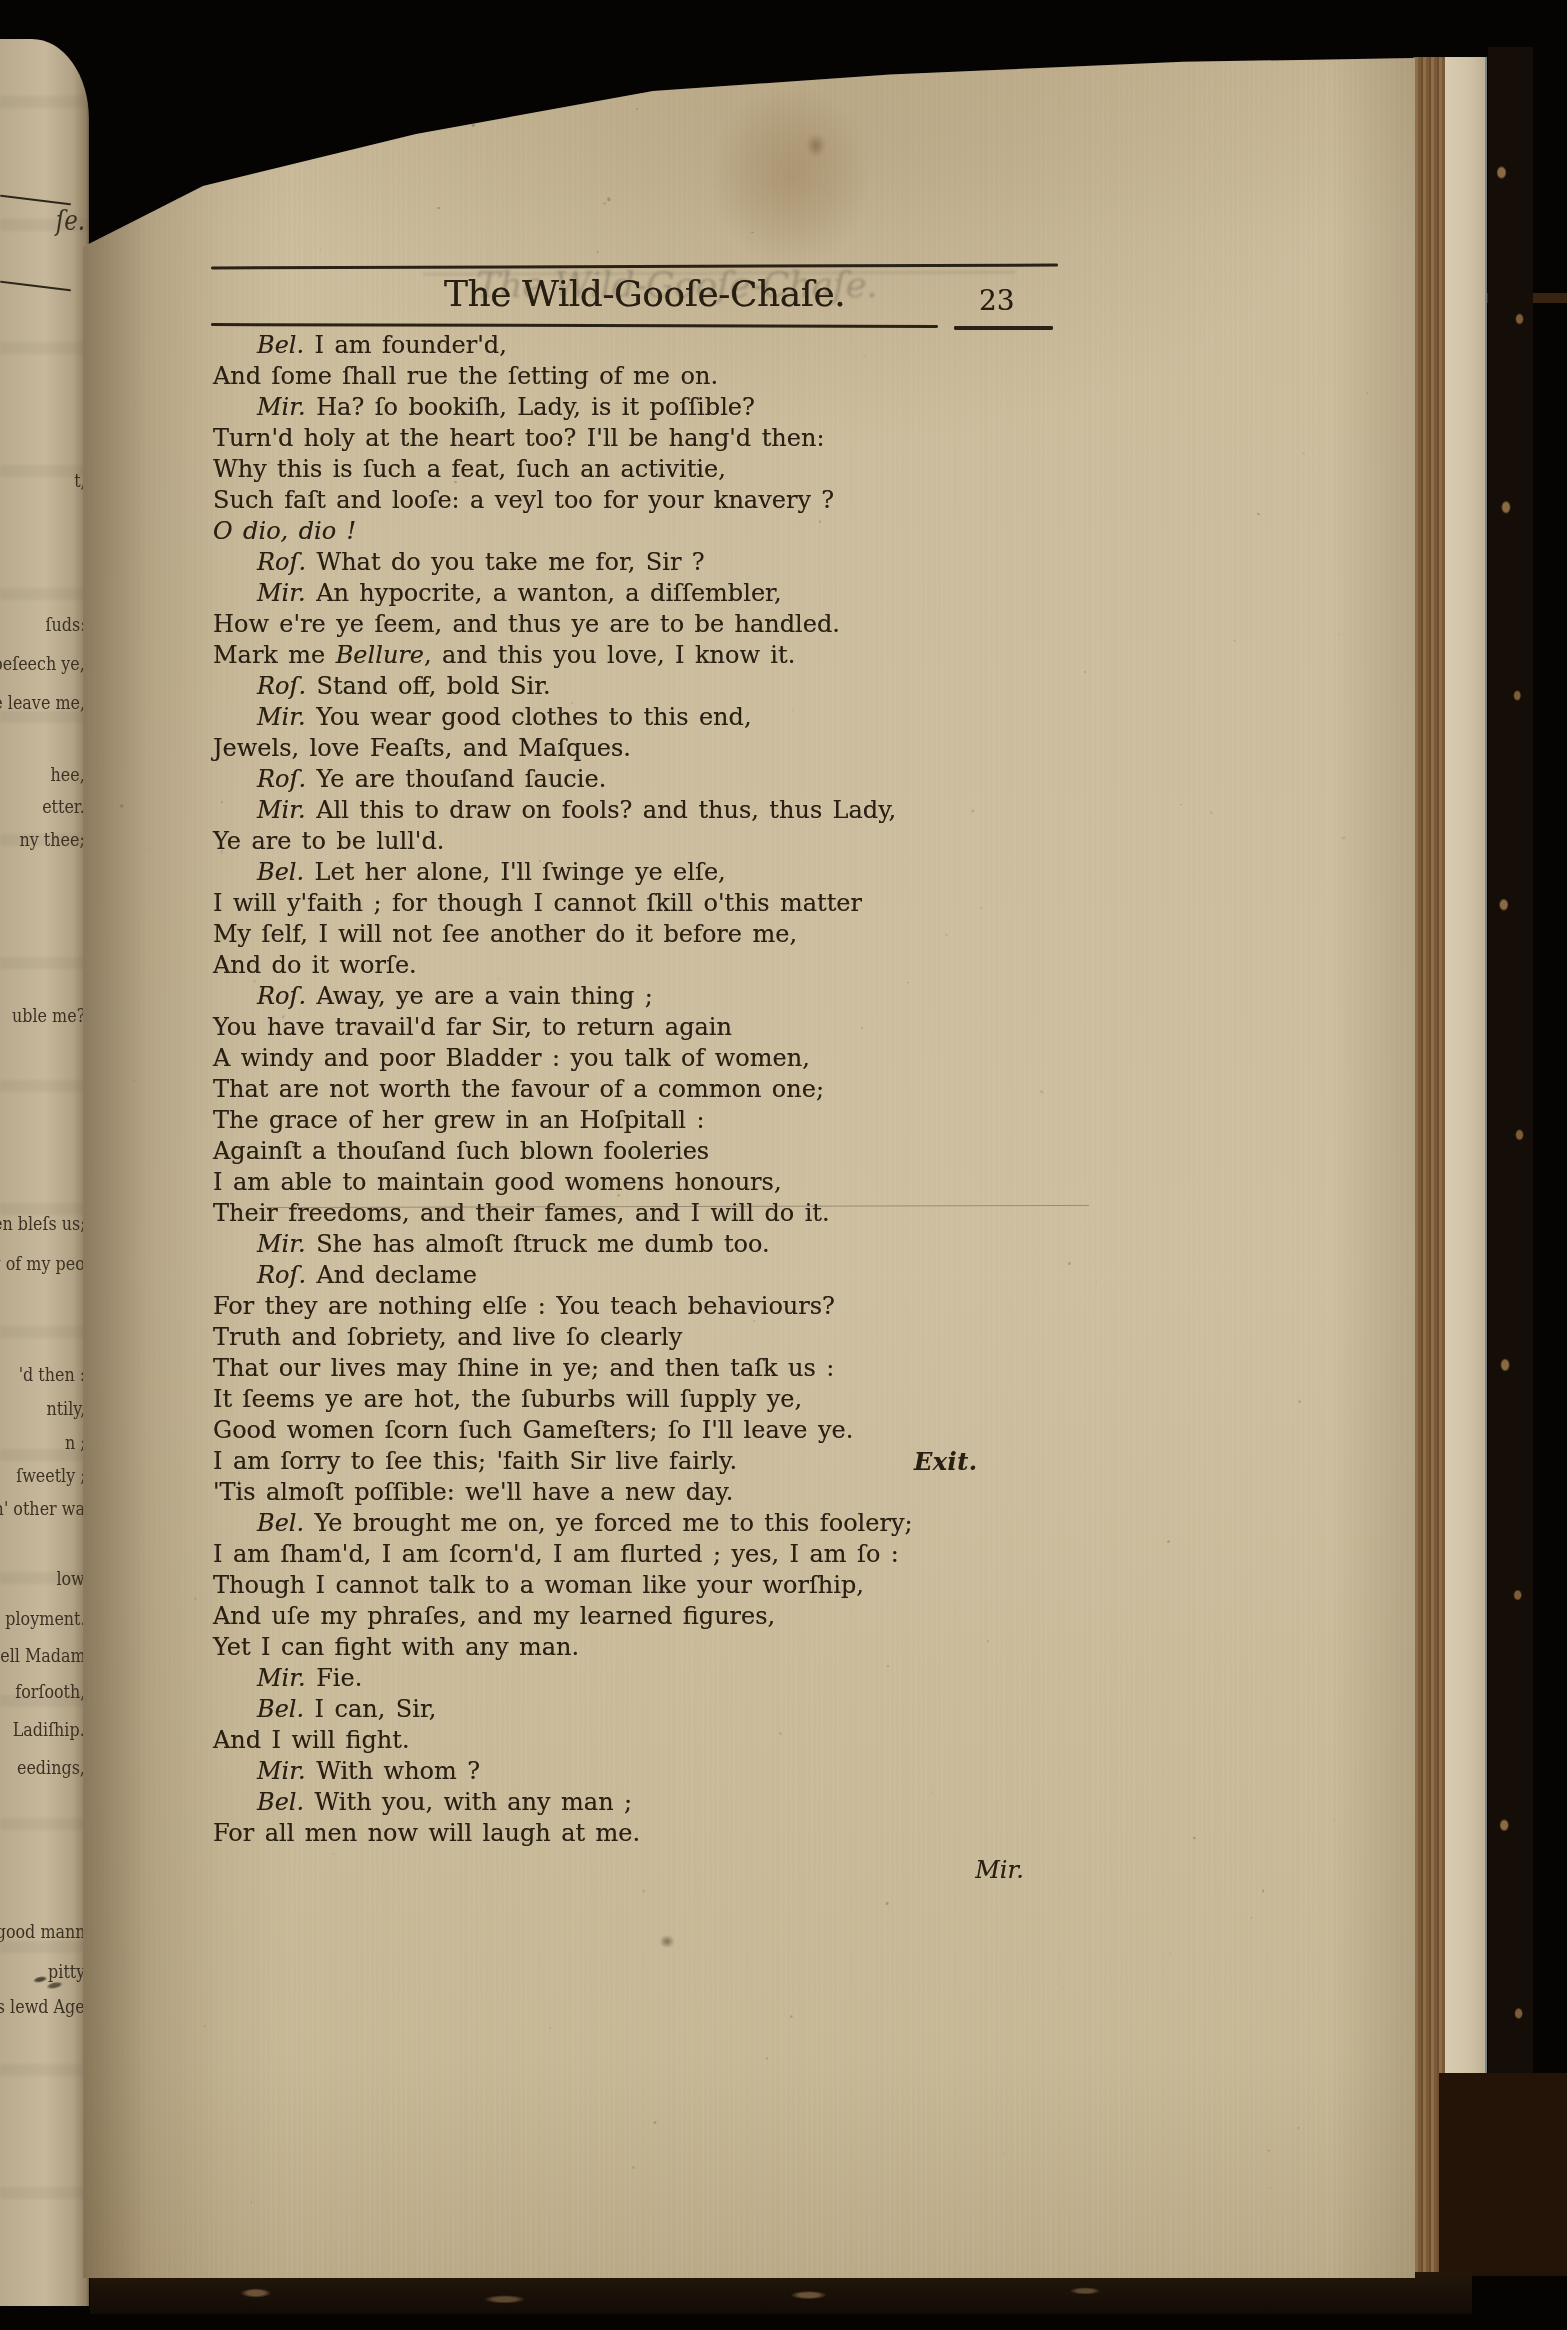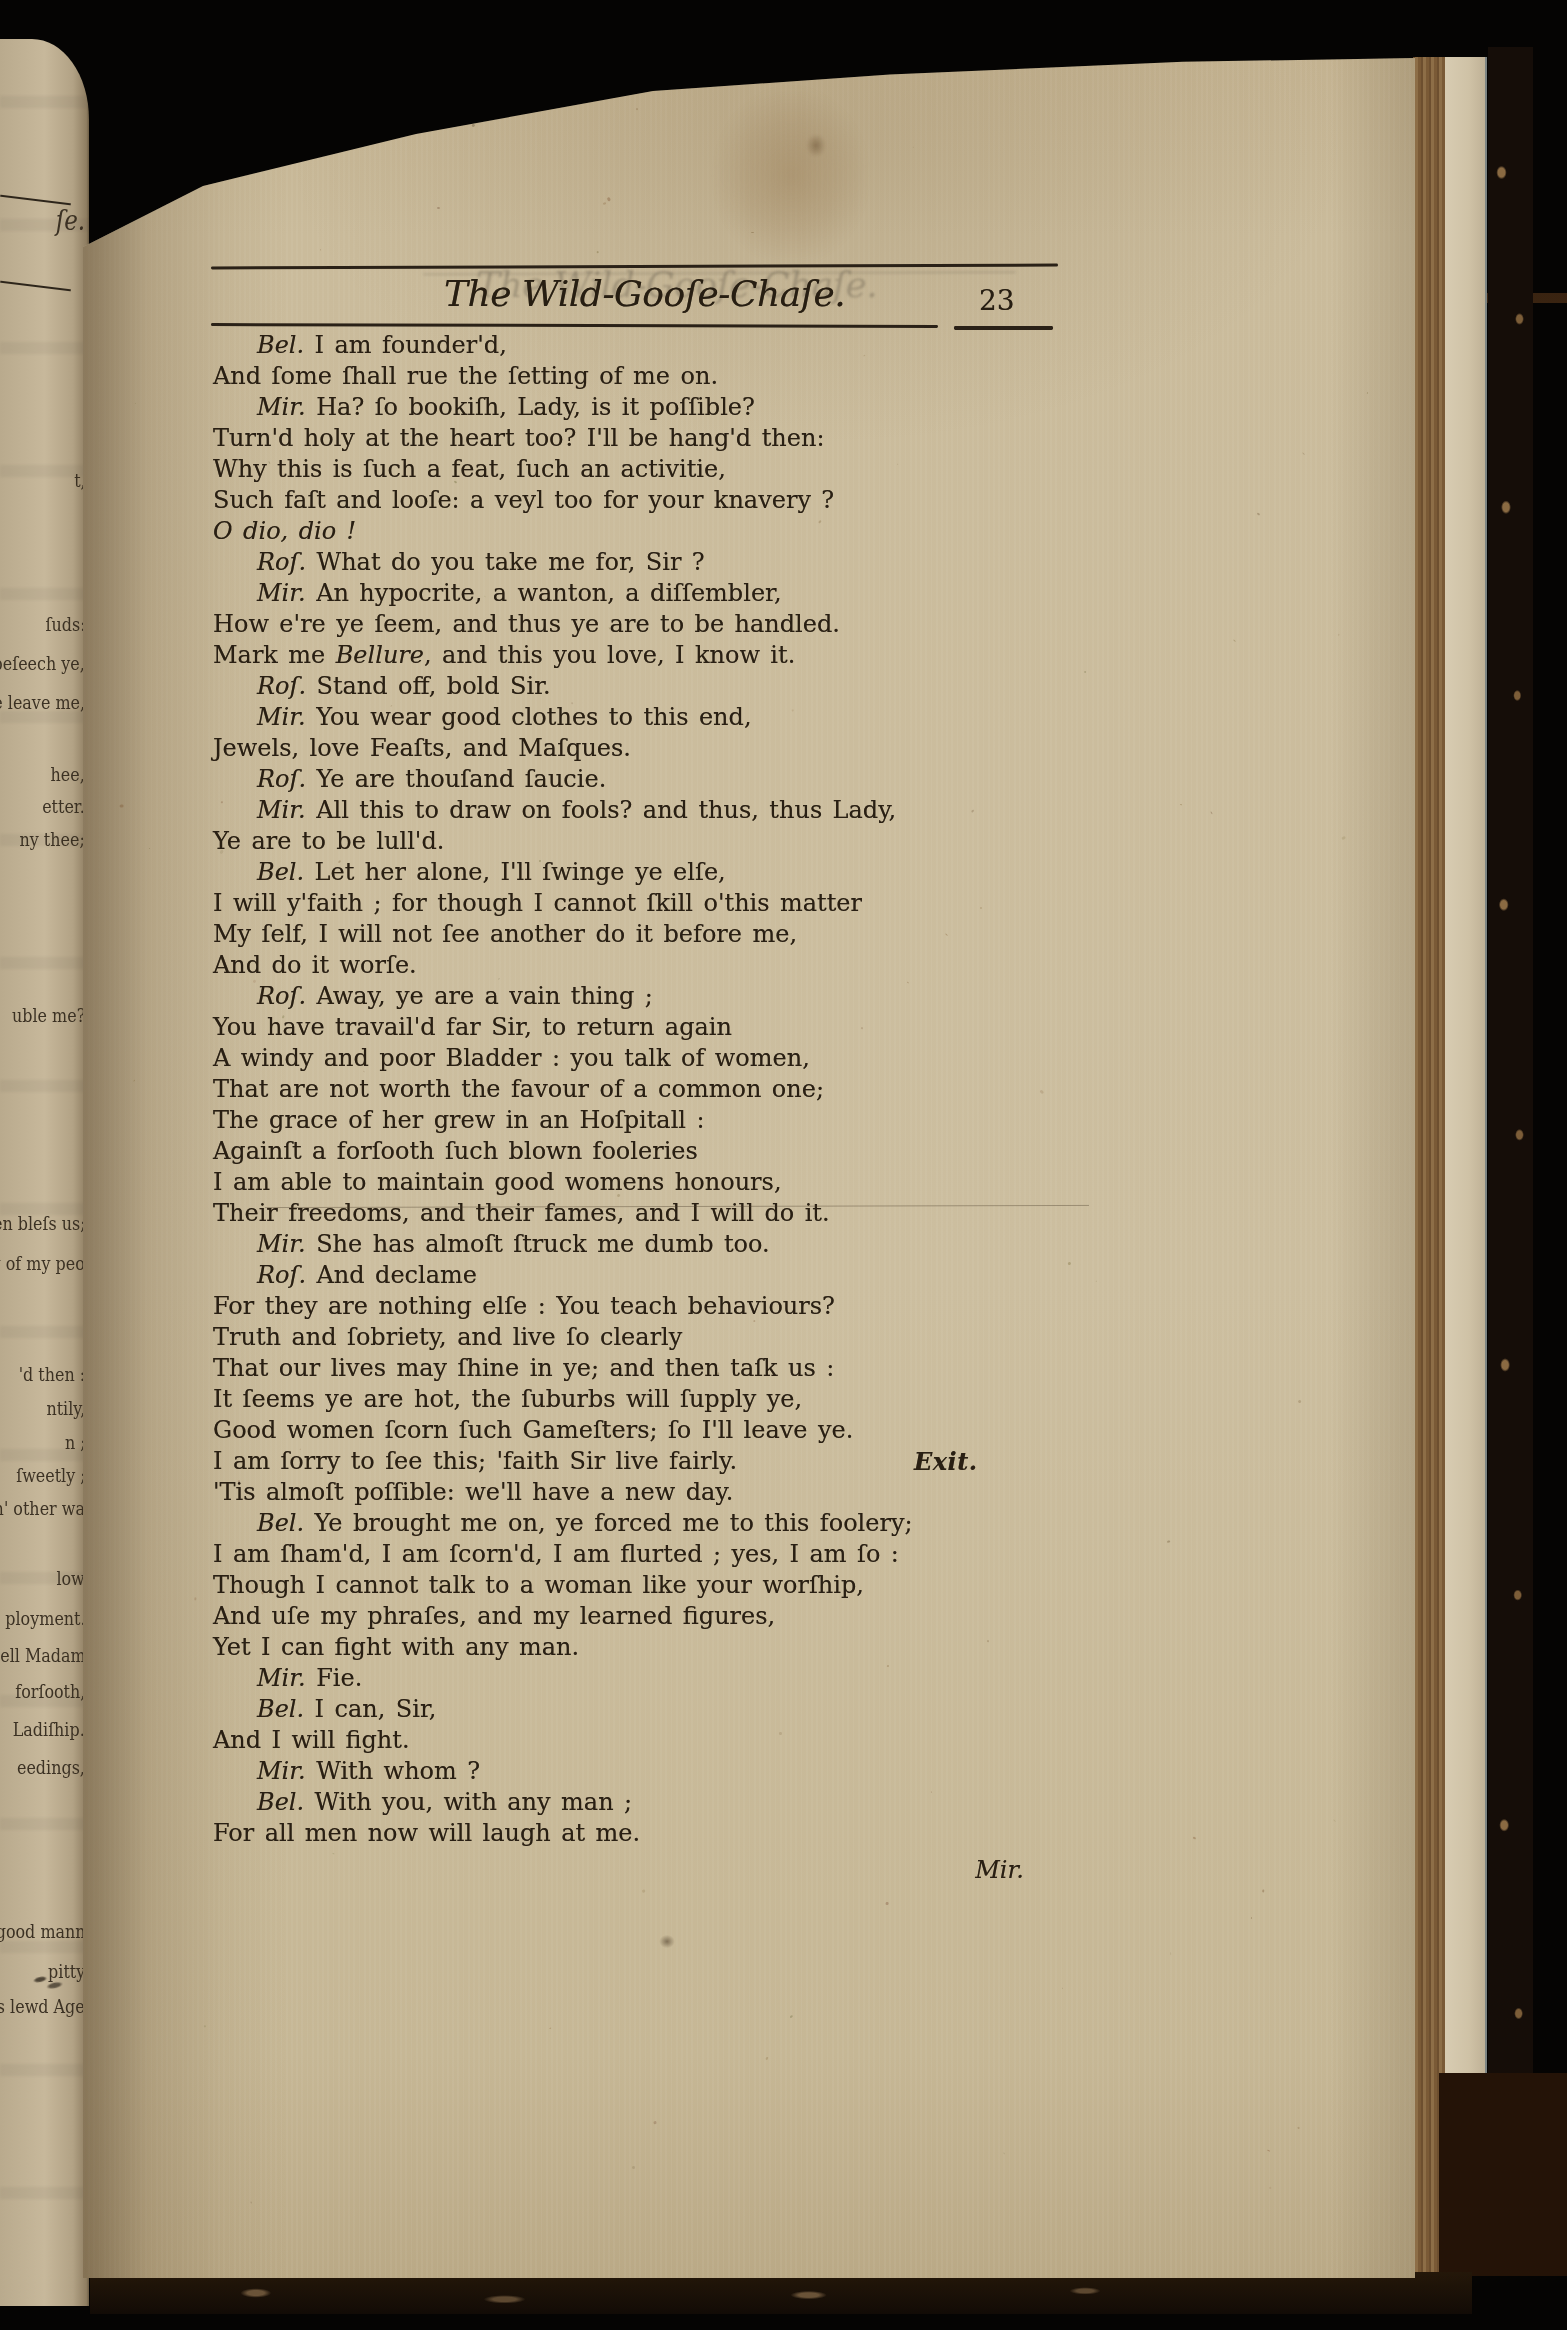--- a/index.html
+++ b/index.html
@@ -78,21 +78,21 @@
       clip-path:polygon(0 189px,120px 128px,333px 76px,570px 33px,807px 16.6px,1100px 3.8px,1332px 0,
                         1332px 2220px,0 2220px);}
 
   .stain{position:absolute;border-radius:50%;pointer-events:none;}
   .speck{position:absolute;border-radius:50%;pointer-events:none;}
 
   
   .rule{position:absolute;background:#2a2117;border-radius:1.4px;}
   .rule.ghost::after{content:"";position:absolute;left:25%;top:7.6px;width:70%;height:1.9px;
       background:rgba(70,60,48,.35);filter:blur(1.4px);border-radius:1.4px;}
-  .page-title{position:absolute;font-style:italic;font-size:36px;color:#271e12;
+  .page-title{position:absolute;font-size:36px;color:#271e12;
       white-space:nowrap;letter-spacing:-0.5px;text-shadow:0 0 0.5px rgba(40,30,18,.6);}
   .title-ghost{position:absolute;font-style:italic;font-size:36px;color:rgba(70,62,50,.28);
       white-space:nowrap;letter-spacing:-0.5px;filter:blur(1.2px);}
   .page-number{position:absolute;font-size:28px;color:#271e12;
       text-shadow:0 0 0.5px rgba(40,30,18,.6);}
 
   
   .text-block{position:absolute;left:213px;top:329px;width:899px;font-size:24px;
       line-height:31px;color:#291f13;word-spacing:2.8px;
       text-shadow:0 0 0.5px rgba(42,32,20,.55);}
@@ -190,21 +190,21 @@
       <div class="line"><span class="rm">Ye are to be lull'd.</span></div>
       <div class="line indent"><span class="it">Bel.</span><span class="rm"> Let her alone, I'll ſwinge ye elſe,</span></div>
       <div class="line"><span class="rm">I will y'faith ; for though I cannot ſkill o'this matter</span></div>
       <div class="line"><span class="rm">My ſelf, I will not ſee another do it before me,</span></div>
       <div class="line"><span class="rm">And do it worſe.</span></div>
       <div class="line indent"><span class="it">Roſ.</span><span class="rm"> Away, ye are a vain thing ;</span></div>
       <div class="line"><span class="rm">You have travail'd far Sir, to return again</span></div>
       <div class="line"><span class="rm">A windy and poor Bladder : you talk of women,</span></div>
       <div class="line"><span class="rm">That are not worth the favour of a common one;</span></div>
       <div class="line"><span class="rm">The grace of her grew in an Hoſpitall :</span></div>
-      <div class="line"><span class="rm">Againſt a forſooth ſuch blown fooleries</span></div>
+      <div class="line"><span class="rm">Againſt a thouſand ſuch blown fooleries</span></div>
       <div class="line"><span class="rm">I am able to maintain good womens honours,</span></div>
       <div class="line"><span class="rm">Their freedoms, and their fames, and I will do it.</span></div>
       <div class="line indent"><span class="it">Mir.</span><span class="rm"> She has almoſt ſtruck me dumb too.</span></div>
       <div class="line indent"><span class="it">Roſ.</span><span class="rm"> And declame</span></div>
       <div class="line"><span class="rm">For they are nothing elſe : You teach behaviours?</span></div>
       <div class="line"><span class="rm">Truth and ſobriety, and live ſo clearly</span></div>
       <div class="line"><span class="rm">That our lives may ſhine in ye; and then taſk us :</span></div>
       <div class="line"><span class="rm">It ſeems ye are hot, the ſuburbs will ſupply ye,</span></div>
       <div class="line"><span class="rm">Good women ſcorn ſuch Gameſters; ſo I'll leave ye.</span></div>
       <div class="line"><span class="rm">I am ſorry to ſee this; 'faith Sir  live fairly.</span><span class="margin-note">Exit.</span></div>

